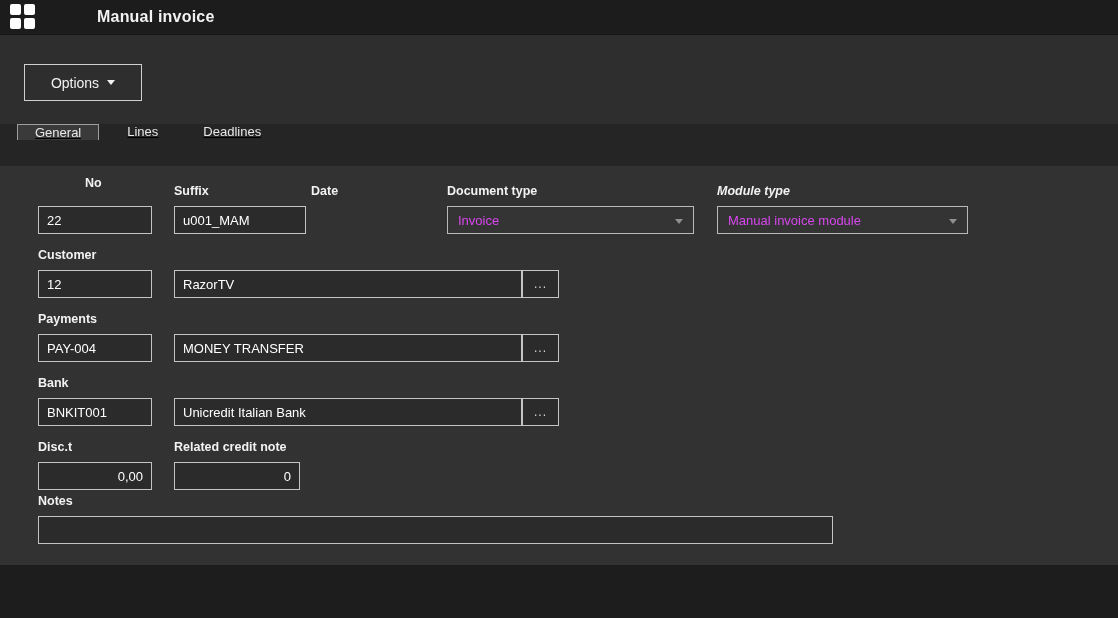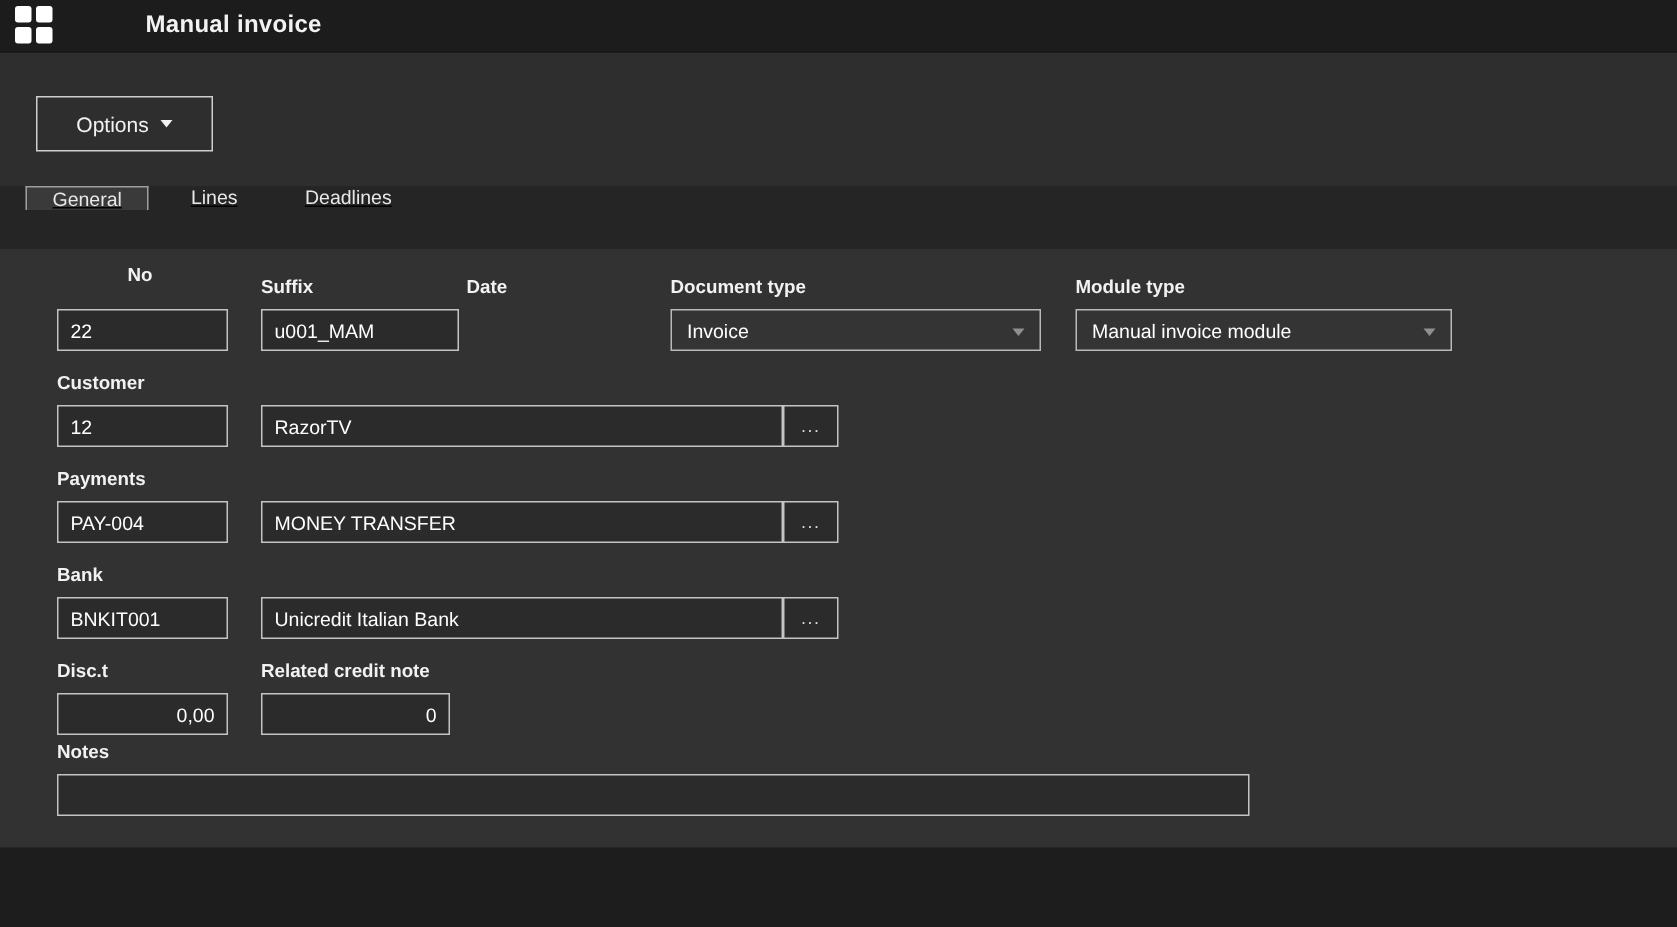--- a/index.html
+++ b/index.html
@@ -60,41 +60,41 @@
   }
   .inp {
     position:absolute; height:28px; background:#2b2b2b;
     border:1px solid #c4c4c4; color:#ffffff;
     font-family:"Liberation Sans", sans-serif; font-size:13px; padding:0 8px;
     outline:none;
   }
   .inp.num { text-align:right; }
   .select {
     position:absolute; height:28px; background:#343434;
-    border:1px solid #b9b9b9; color:#ffffff; font-size:13px;
+    border:1px solid #b9b9b9; color:#d946ef; font-size:13px;
     display:flex; align-items:center; padding:0 14px 0 10px; cursor:pointer;
   }
   .select .arrow {
     position:absolute; right:10px; top:12px;
     width:0; height:0; border-left:4px solid transparent; border-right:4px solid transparent;
     border-top:5px solid #8f8f8f;
   }
   .lookup-btn {
     position:absolute; width:37px; height:28px; background:#2b2b2b;
     border:1px solid #c4c4c4; color:#dcdcdc; font-size:12px;
     display:flex; align-items:center; justify-content:center; cursor:pointer;
     letter-spacing:1px;
   }
 
   
   #l-no      { left:38px;  top:10px;margin-left:47px; }
   #l-suffix  { left:174px; top:18px; }
   #l-date    { left:311px; top:18px; }
   #l-doctype { left:447px; top:18px; }
-  #l-modtype { left:717px; top:18px; }
+  #l-modtype { left:717px; top:18px;font-style:italic; }
   #f-no      { left:38px;  top:40px; width:114px; }
   #f-suffix  { left:174px; top:40px; width:132px; }
   #f-date    { left:311px; top:40px; width:112px; }
   #f-doctype { left:447px; top:40px; width:247px; }
   #f-modtype { left:717px; top:40px; width:251px; }
 
   
   #l-customer   { left:38px;  top:82px; }
   #f-cust-code  { left:38px;  top:104px; width:114px; }
   #f-cust-name  { left:174px; top:104px; width:348px; }

